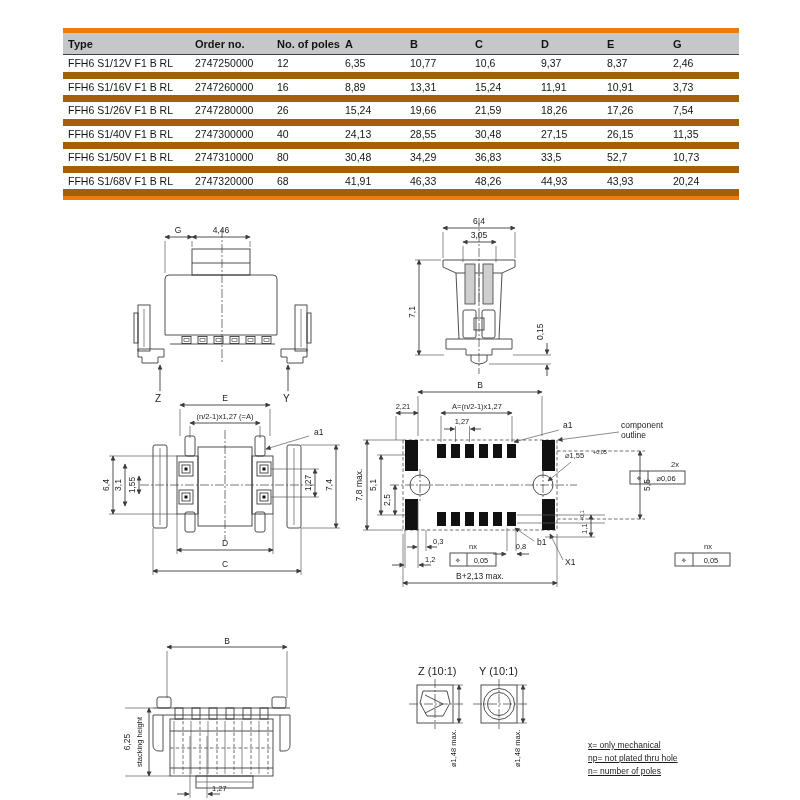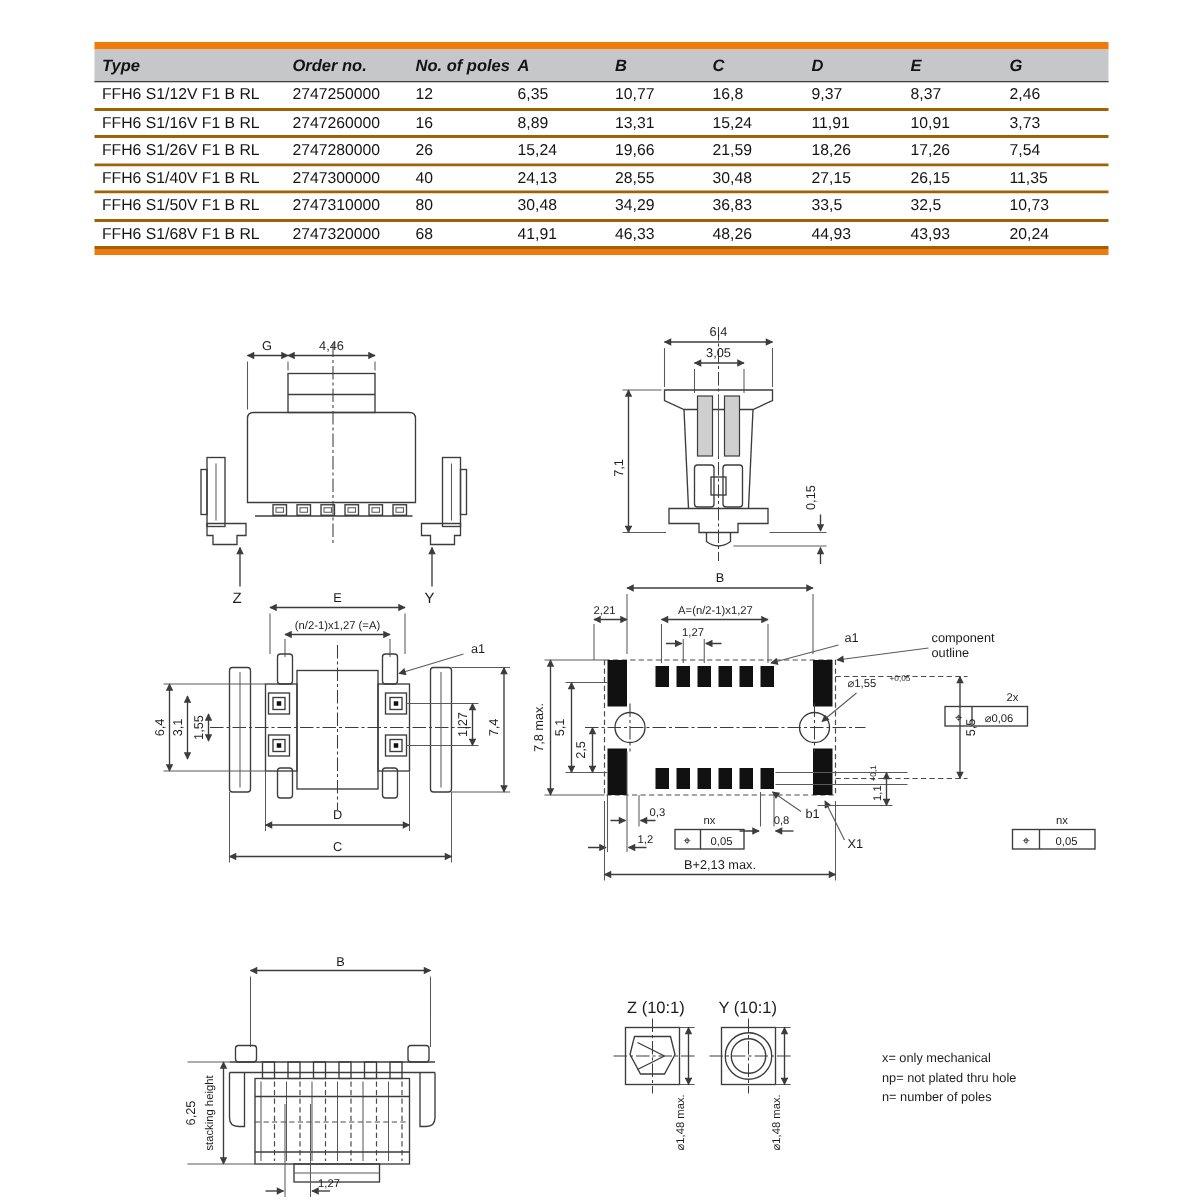--- a/index.html
+++ b/index.html
@@ -6,40 +6,40 @@
   body{width:800px;height:800px;position:relative;background:#ffffff;
        font-family:"Liberation Sans",sans-serif;color:#141414;overflow:hidden;}
   .page{position:absolute;inset:0;background:#fff;}
 
   
   .spec-table{position:absolute;left:63px;top:28px;width:676px;}
   .bar{height:5px;background:#ee7b0c;}
   .bar.bottom{height:4px;}
   .thead,.trow{display:grid;grid-template-columns:127px 82px 68px 65px 65px 66px 66px 66px auto;}
   .thead{background:#c6c7c8;border-bottom:1px solid #3f3f3f;height:21px;}
-  .thead .tcell{font-weight:bold;font-size:11px;font-style:italic;}
-  .trow{border-bottom:2px solid #a16207;height:16.5px;background:#fff;}
+  .thead .tcell{font-weight:bold;font-size:11px;}
+  .trow{border-bottom:7px solid #a16207;height:16.5px;background:#fff;}
   .tcell{padding-left:5px;display:flex;align-items:center;font-size:10.5px;
          white-space:nowrap;overflow:hidden;}
 
   
   .dwg{position:absolute;}
   svg .ln{stroke:#3c3c3c;stroke-width:0.9;fill:none;}
   svg .thin{stroke:#5a5a5a;stroke-width:0.7;fill:none;}
   svg .cl{stroke:#3c3c3c;stroke-width:0.7;stroke-dasharray:9 2 2 2;fill:none;}
   svg .dash{stroke:#4a4a4a;stroke-width:0.8;stroke-dasharray:3.5 2.2;fill:none;}
   svg .pad{fill:#111;stroke:none;}
   svg .gray{fill:#cfcfcf;stroke:#3c3c3c;stroke-width:0.8;}
   svg text{font-family:"Liberation Sans",sans-serif;font-size:8.5px;fill:#1c1c1c;}
   svg text.sm{font-size:7.5px;}
   svg text.xs{font-size:5.5px;}
   svg text.ttl{font-size:11px;}
   svg text.ax{font-size:10px;}
 
-  .notes{position:absolute;left:588px;top:699px;font-size:8.5px;line-height:13px;color:#1c1c1c;}
+  .notes{position:absolute;left:588px;top:739px;font-size:8.5px;line-height:13px;color:#1c1c1c;text-decoration:underline;}
 </style>
 </head>
 <body>
 
 <div class="page">
 
   <svg width="0" height="0" style="position:absolute" aria-hidden="true">
     <defs>
       <marker id="arr" viewBox="0 0 10 10" refX="9" refY="5" markerWidth="7" markerHeight="5" orient="auto-start-reverse" markerUnits="userSpaceOnUse">
         <path d="M0,0 L10,5 L0,10 z" fill="#3c3c3c"></path>
@@ -60,21 +60,21 @@
         <div class="tcell c7">E</div>
         <div class="tcell c8">G</div>
       </div>
     <div>
         <div class="trow">
           <div class="tcell c0">FFH6 S1/12V F1 B RL</div>
           <div class="tcell c1">2747250000</div>
           <div class="tcell c2">12</div>
           <div class="tcell c3">6,35</div>
           <div class="tcell c4">10,77</div>
-          <div class="tcell c5">16,8</div>
+          <div class="tcell c5">10,6</div>
           <div class="tcell c6">9,37</div>
           <div class="tcell c7">8,37</div>
           <div class="tcell c8">2,46</div>
         </div>
         <div class="trow">
           <div class="tcell c0">FFH6 S1/16V F1 B RL</div>
           <div class="tcell c1">2747260000</div>
           <div class="tcell c2">16</div>
           <div class="tcell c3">8,89</div>
           <div class="tcell c4">13,31</div>
@@ -106,21 +106,21 @@
           <div class="tcell c8">11,35</div>
         </div>
         <div class="trow">
           <div class="tcell c0">FFH6 S1/50V F1 B RL</div>
           <div class="tcell c1">2747310000</div>
           <div class="tcell c2">80</div>
           <div class="tcell c3">30,48</div>
           <div class="tcell c4">34,29</div>
           <div class="tcell c5">36,83</div>
           <div class="tcell c6">33,5</div>
-          <div class="tcell c7">32,5</div>
+          <div class="tcell c7">52,7</div>
           <div class="tcell c8">10,73</div>
         </div>
         <div class="trow">
           <div class="tcell c0">FFH6 S1/68V F1 B RL</div>
           <div class="tcell c1">2747320000</div>
           <div class="tcell c2">68</div>
           <div class="tcell c3">41,91</div>
           <div class="tcell c4">46,33</div>
           <div class="tcell c5">48,26</div>
           <div class="tcell c6">44,93</div>

